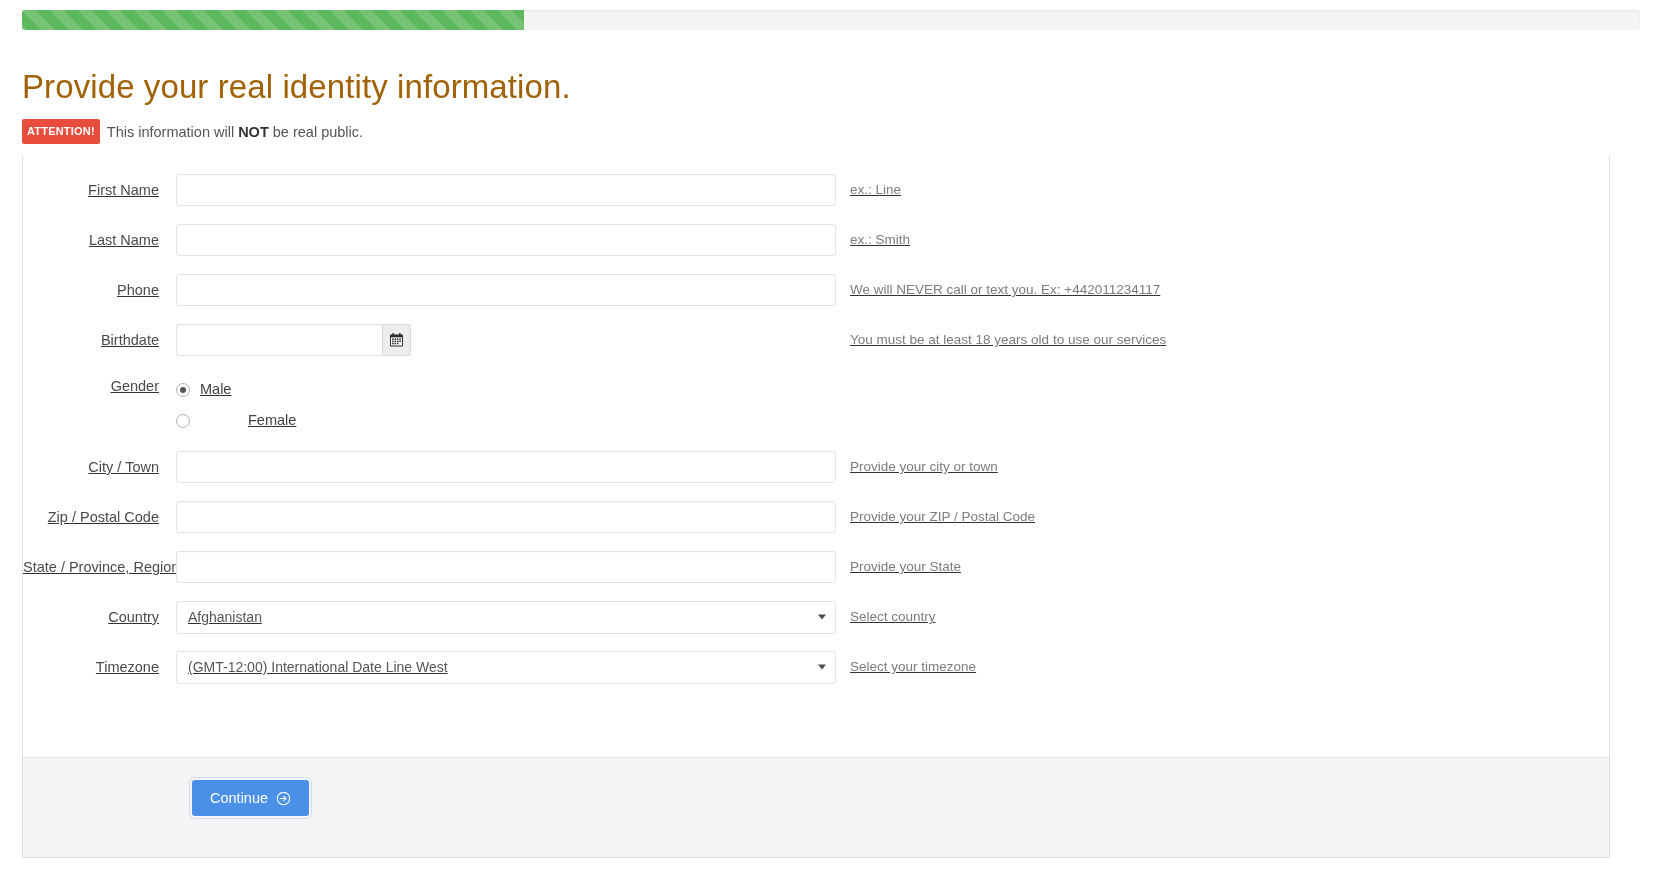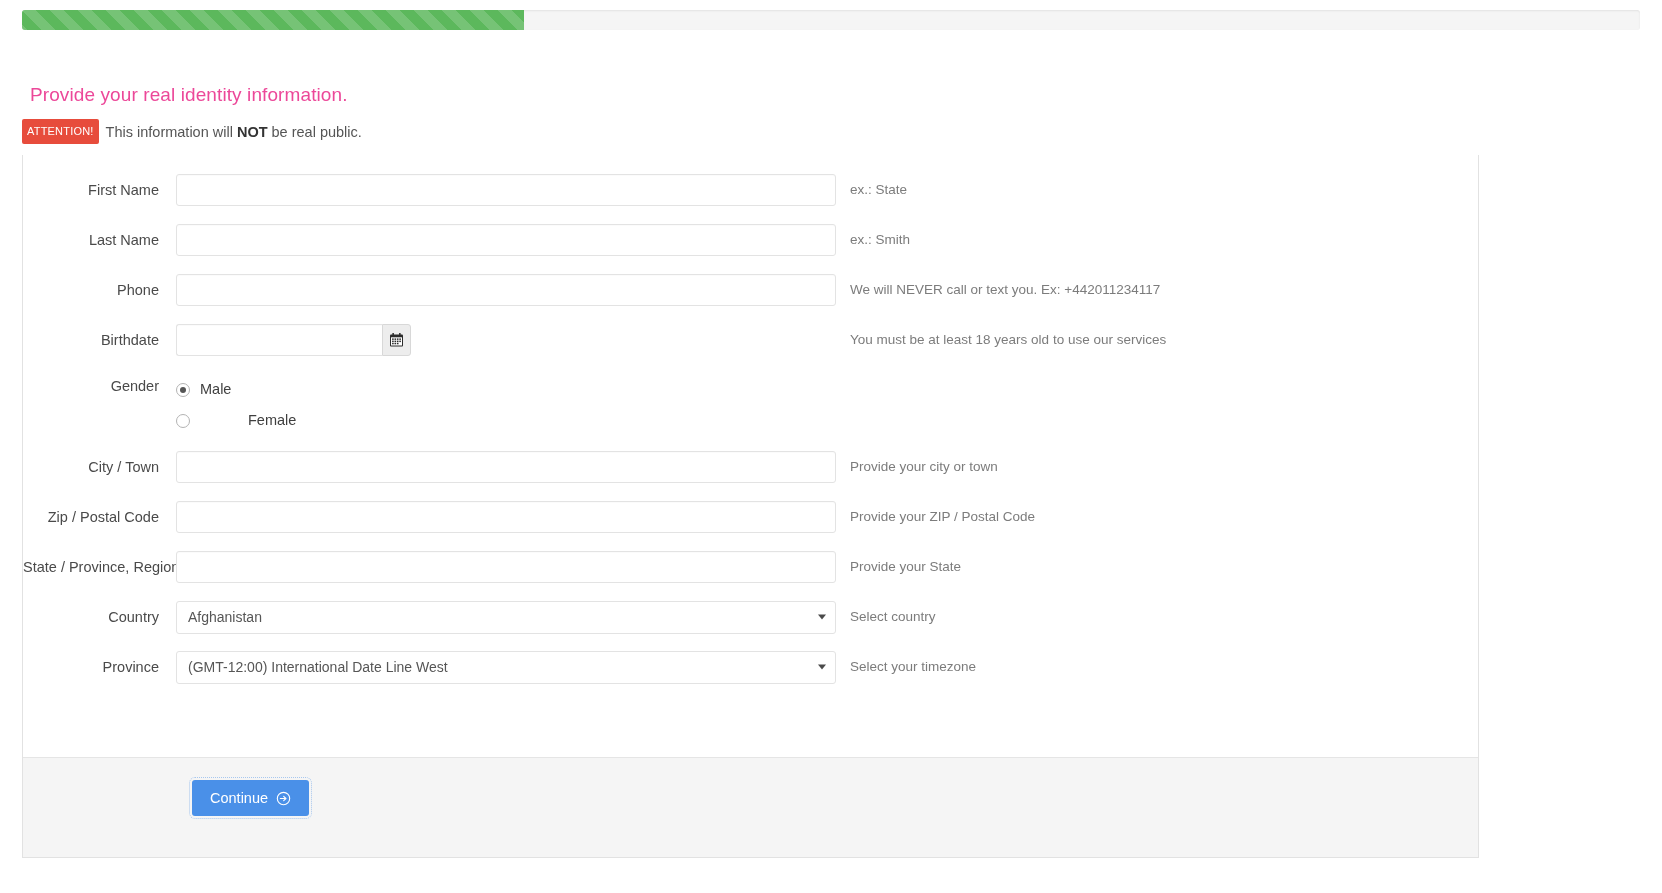--- a/index.html
+++ b/index.html
@@ -50,63 +50,64 @@
       transparent
     );
     background-size: 28px 28px;
   }
 
   
   .page-title {
     position: absolute;
     left: 22px;
     top: 70px;
-    font-size: 19px;
+    font-size: 33px;
     font-weight: 400;
-    color: #ec4899;
+    color: #a16207;
     letter-spacing: 0.1px;
     line-height: 34px;
-    margin: 8px;
+    margin: 0;
   }
 
   .attention-row {
     position: absolute;
     left: 22px;
     top: 119px;
     font-size: 14.5px;
     line-height: 20px;
     color: #555555;
     white-space: nowrap;
   }
   .badge-attention {
     display: inline-block;
     background: #e74c3c;
     color: #ffffff;
     font-size: 11px;
-    font-weight: 400;
+    font-weight: 700;
     letter-spacing: 0.2px;
     padding: 2px 5px 3px 5px;
     border-radius: 2px;
     vertical-align: 2px;
     margin-right: 7px;
   }
   .attention-text { color: #555555; }
   .attention-text b { color: #333333; font-weight: 700; }
 
   
   .panel {
     position: absolute;
     left: 22px;
     top: 155px;
-    width: 1457px;
+    width: 1588px;
     height: 703px;
     border: 1px solid #e2e2e2;
     border-top: none;
     box-sizing: border-box;
     background: #ffffff;
+    text-decoration: underline;
   }
   .panel-body {
     position: relative;
     height: 600px;
     padding-top: 18px;
     box-sizing: border-box;
   }
   .panel-footer {
     position: absolute;
     left: 0;
@@ -295,21 +296,21 @@
   </div>
 
   <div class="panel">
     <div class="panel-body">
 
       <div class="form-row">
         <div class="form-label">First Name</div>
         <div class="field-col">
           <input class="text-input" type="text" value="" placeholder="" style="">
         </div>
-        <div class="help-text">ex.: State</div>
+        <div class="help-text">ex.: Line</div>
       </div>
 
       <div class="form-row">
         <div class="form-label">Last Name</div>
         <div class="field-col">
           <input class="text-input" type="text" value="" placeholder="" style="">
         </div>
         <div class="help-text">ex.: Smith</div>
       </div>
 
@@ -396,21 +397,21 @@
         <div class="field-col">
           <div class="select-box">
             <span>Afghanistan</span>
             <span class="select-caret"></span>
           </div>
         </div>
         <div class="help-text">Select country</div>
       </div>
 
       <div class="form-row">
-        <div class="form-label">Province</div>
+        <div class="form-label">Timezone</div>
         <div class="field-col">
           <div class="select-box">
             <span>(GMT-12:00) International Date Line West</span>
             <span class="select-caret"></span>
           </div>
         </div>
         <div class="help-text">Select your timezone</div>
       </div>
 
     </div>

